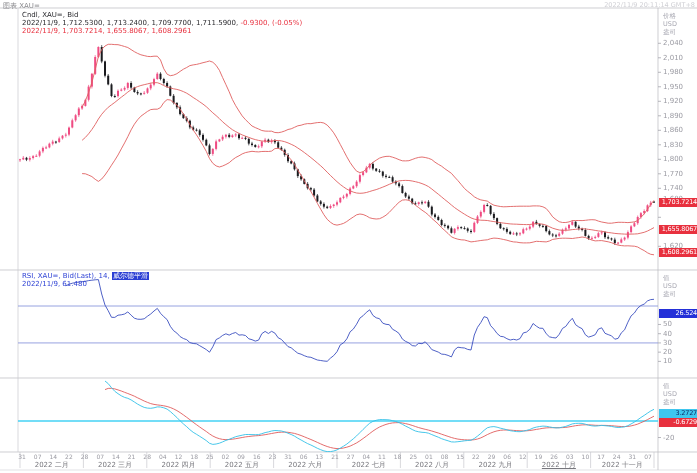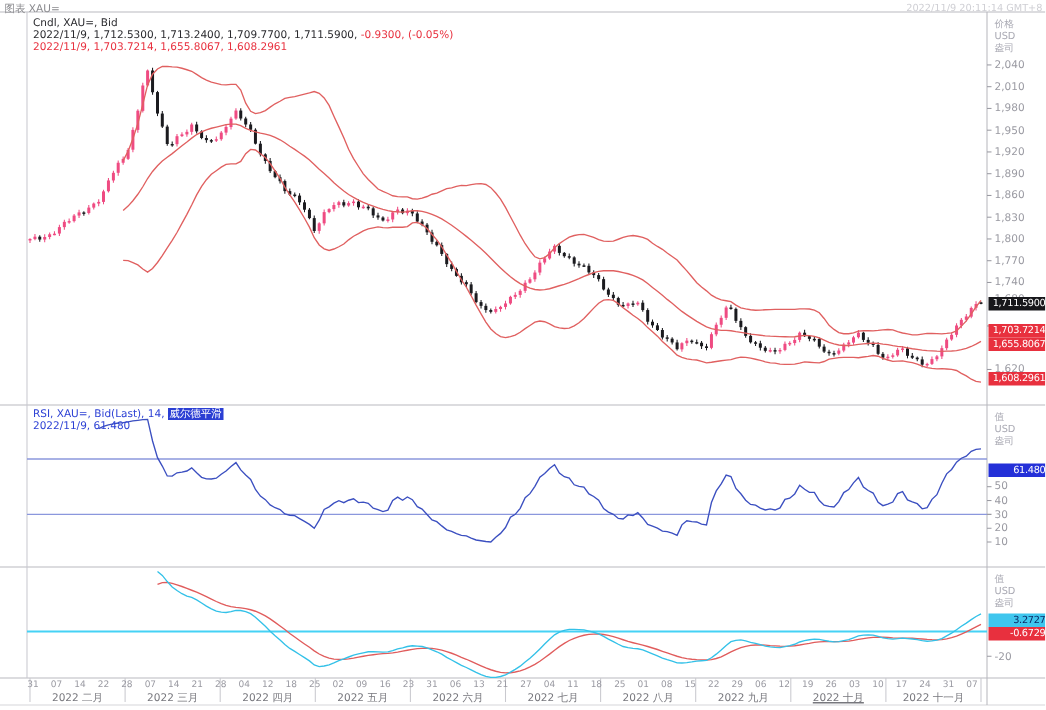--- a/index.html
+++ b/index.html
@@ -526,24 +526,24 @@
       <div class="abs tick-label" style="left:663px;top:320.46153846153845px;">50</div>
       <div class="abs tick-label" style="left:663px;top:329.6923076923077px;">40</div>
       <div class="abs tick-label" style="left:663px;top:338.9230769230769px;">30</div>
       <div class="abs tick-label" style="left:663px;top:348.15384615384613px;">20</div>
       <div class="abs tick-label" style="left:663px;top:357.38461538461536px;">10</div>
       <div class="abs tick-label" style="left:663px;top:433.53072625698326px;">-20</div>
       <div class="abs unit-head" style="left:663px;top:12px;">价格<br>USD<br>盎司</div>
       <div class="abs unit-head" style="left:663px;top:274px;">值<br>USD<br>盎司</div>
       <div class="abs unit-head" style="left:663px;top:382px;">值<br>USD<br>盎司</div>
       <div class="abs vbox" style="left:659px;top:197.5px;background:#17171b;color:#ffffff;">1,711.5900</div>
-      <div class="abs vbox" style="left:659px;top:216px;background:#e8303e;color:#ffffff;">1,703.7214</div>
+      <div class="abs vbox" style="left:659px;top:198px;background:#e8303e;color:#ffffff;">1,703.7214</div>
       <div class="abs vbox" style="left:659px;top:224.5px;background:#e8303e;color:#ffffff;">1,655.8067</div>
       <div class="abs vbox" style="left:659px;top:247.5px;background:#e8303e;color:#ffffff;">1,608.2961</div>
-      <div class="abs vbox" style="left:659px;top:309.4px;background:#2430d8;color:#ffffff;">61.480</div>
+      <div class="abs vbox" style="left:659px;top:309.4px;background:#2430d8;color:#ffffff;">26.524</div>
       <div class="abs vbox" style="left:659px;top:409.1px;background:#3fc6ee;color:#0b2a66;">3.2727</div>
       <div class="abs vbox" style="left:659px;top:418.1px;background:#e8303e;color:#ffffff;">-0.6729</div>
       <div class="abs day-label" style="left:15px;top:453px;">31</div>
       <div class="abs day-label" style="left:30.65px;top:453px;">07</div>
       <div class="abs day-label" style="left:46.3px;top:453px;">14</div>
       <div class="abs day-label" style="left:61.95px;top:453px;">22</div>
       <div class="abs day-label" style="left:77.6px;top:453px;">28</div>
       <div class="abs day-label" style="left:93.25px;top:453px;">07</div>
       <div class="abs day-label" style="left:108.9px;top:453px;">14</div>
       <div class="abs day-label" style="left:124.55000000000001px;top:453px;">21</div>

